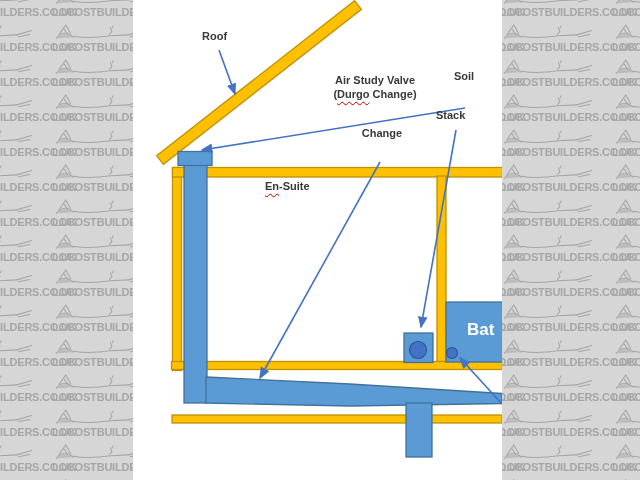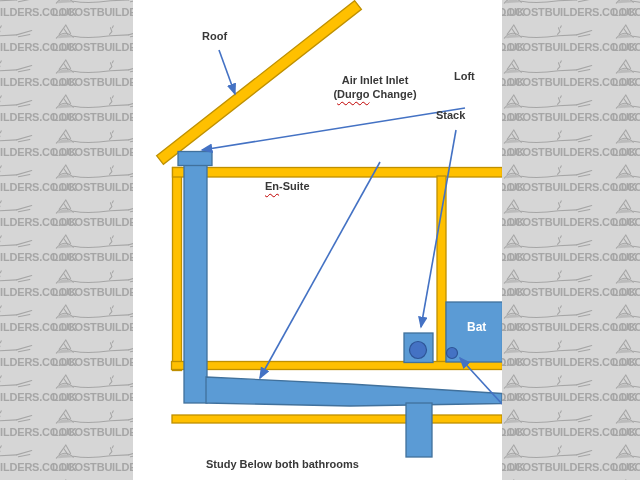--- a/index.html
+++ b/index.html
@@ -35,21 +35,21 @@
     color:var(--text,#383838);white-space:nowrap;
   }
   .lbl.b{font-weight:700;}
   .lbl.center{text-align:center;white-space:normal;}
   .sq{
     text-decoration-line:underline;text-decoration-style:wavy;
     text-decoration-color:var(--squiggle,#C00000);
     text-decoration-thickness:1px;text-underline-offset:3px;
   }
   .bath-lbl{
-    position:absolute;font-size:12px;font-weight:700;
+    position:absolute;font-size:17px;font-weight:700;
     color:var(--bathroom_text,#fff);white-space:nowrap;
   }
 </style>
 </head>
 <body>
 
 <div class="wm-layer">
     <div class="wm-cell" style="top: -12px; left: -60px;">
     <svg class="wm-car" viewBox="0 0 95 20" aria-hidden="true">
       <path class="shade" d="M2,16 Q9,8 18,15 Z"></path>
@@ -1550,29 +1550,29 @@
     <line class="arrow" x1="86" y1="50" x2="102" y2="94" marker-end="url(#ah)"></line>
     <line class="arrow" x1="332" y1="108" x2="69" y2="150" marker-end="url(#ah)"></line>
     <line class="arrow" x1="247" y1="162" x2="127" y2="378" marker-end="url(#ah)"></line>
     <line class="arrow" x1="323" y1="130" x2="288" y2="327" marker-end="url(#ah)"></line>
     <line class="arrow" x1="369" y1="404" x2="327" y2="358" marker-end="url(#ah)"></line>
   </svg>
 
   <div class="lbl" style="left:69px;top:29px;">Roof</div>
 
   <div class="lbl center" style="left:200px;top:73px;width:84px;">
-    <div>Air Inlet Inlet</div>
+    <div>Air Study Valve</div>
     <div><span>(</span><span class="sq">Durgo</span><span> Change)</span></div>
   </div>
 
-  <div class="lbl b" style="left:321px;top:69px;">Loft</div>
+  <div class="lbl b" style="left:321px;top:69px;">Soil</div>
 
   <div class="lbl" style="left:303px;top:108px;">Stack</div>
 
   <div class="lbl center" style="left:196px;top:126px;width:106px;">
+    <div>Change</div>
   </div>
 
   <div class="lbl b" style="left:132px;top:179px;text-align:center;"><span class="sq">En</span><span>-Suite</span></div>
 
   <div class="bath-lbl" style="left:334px;top:320px;">Bat</div>
 
-  <div class="lbl b" style="left:73px;top:457px;">Study Below both bathrooms</div>
 </div>
 
 </body></html>

